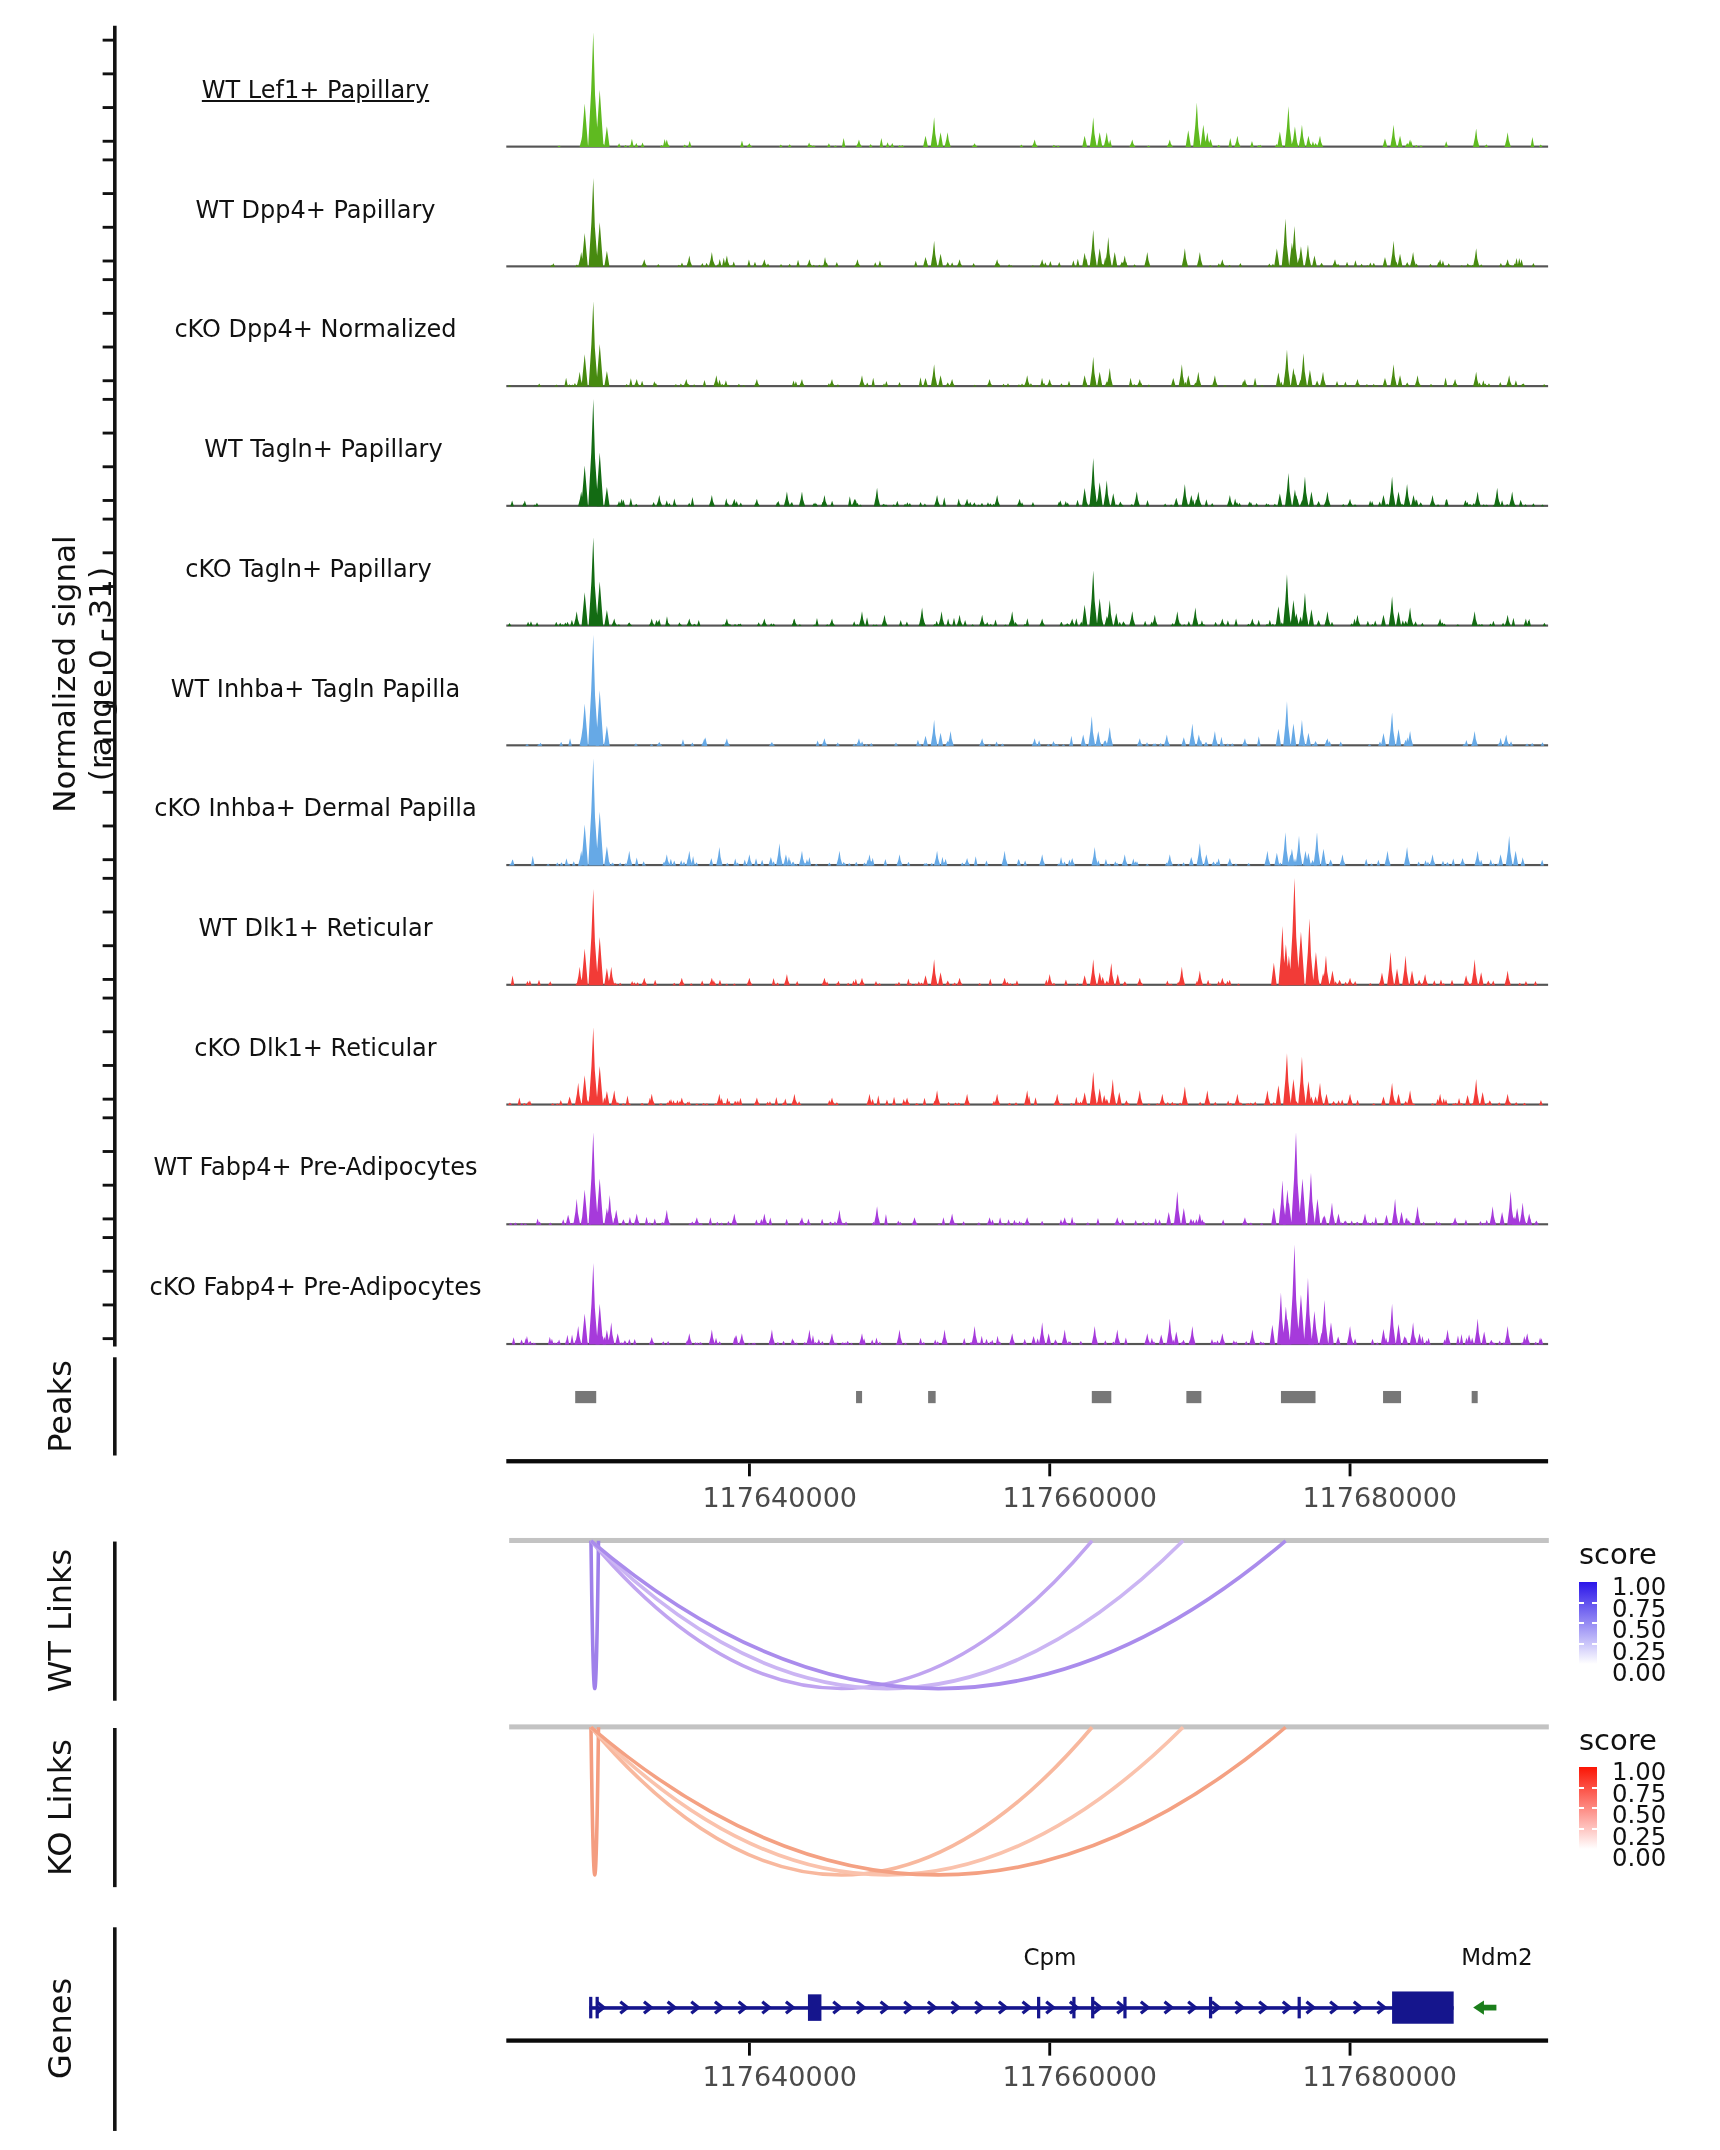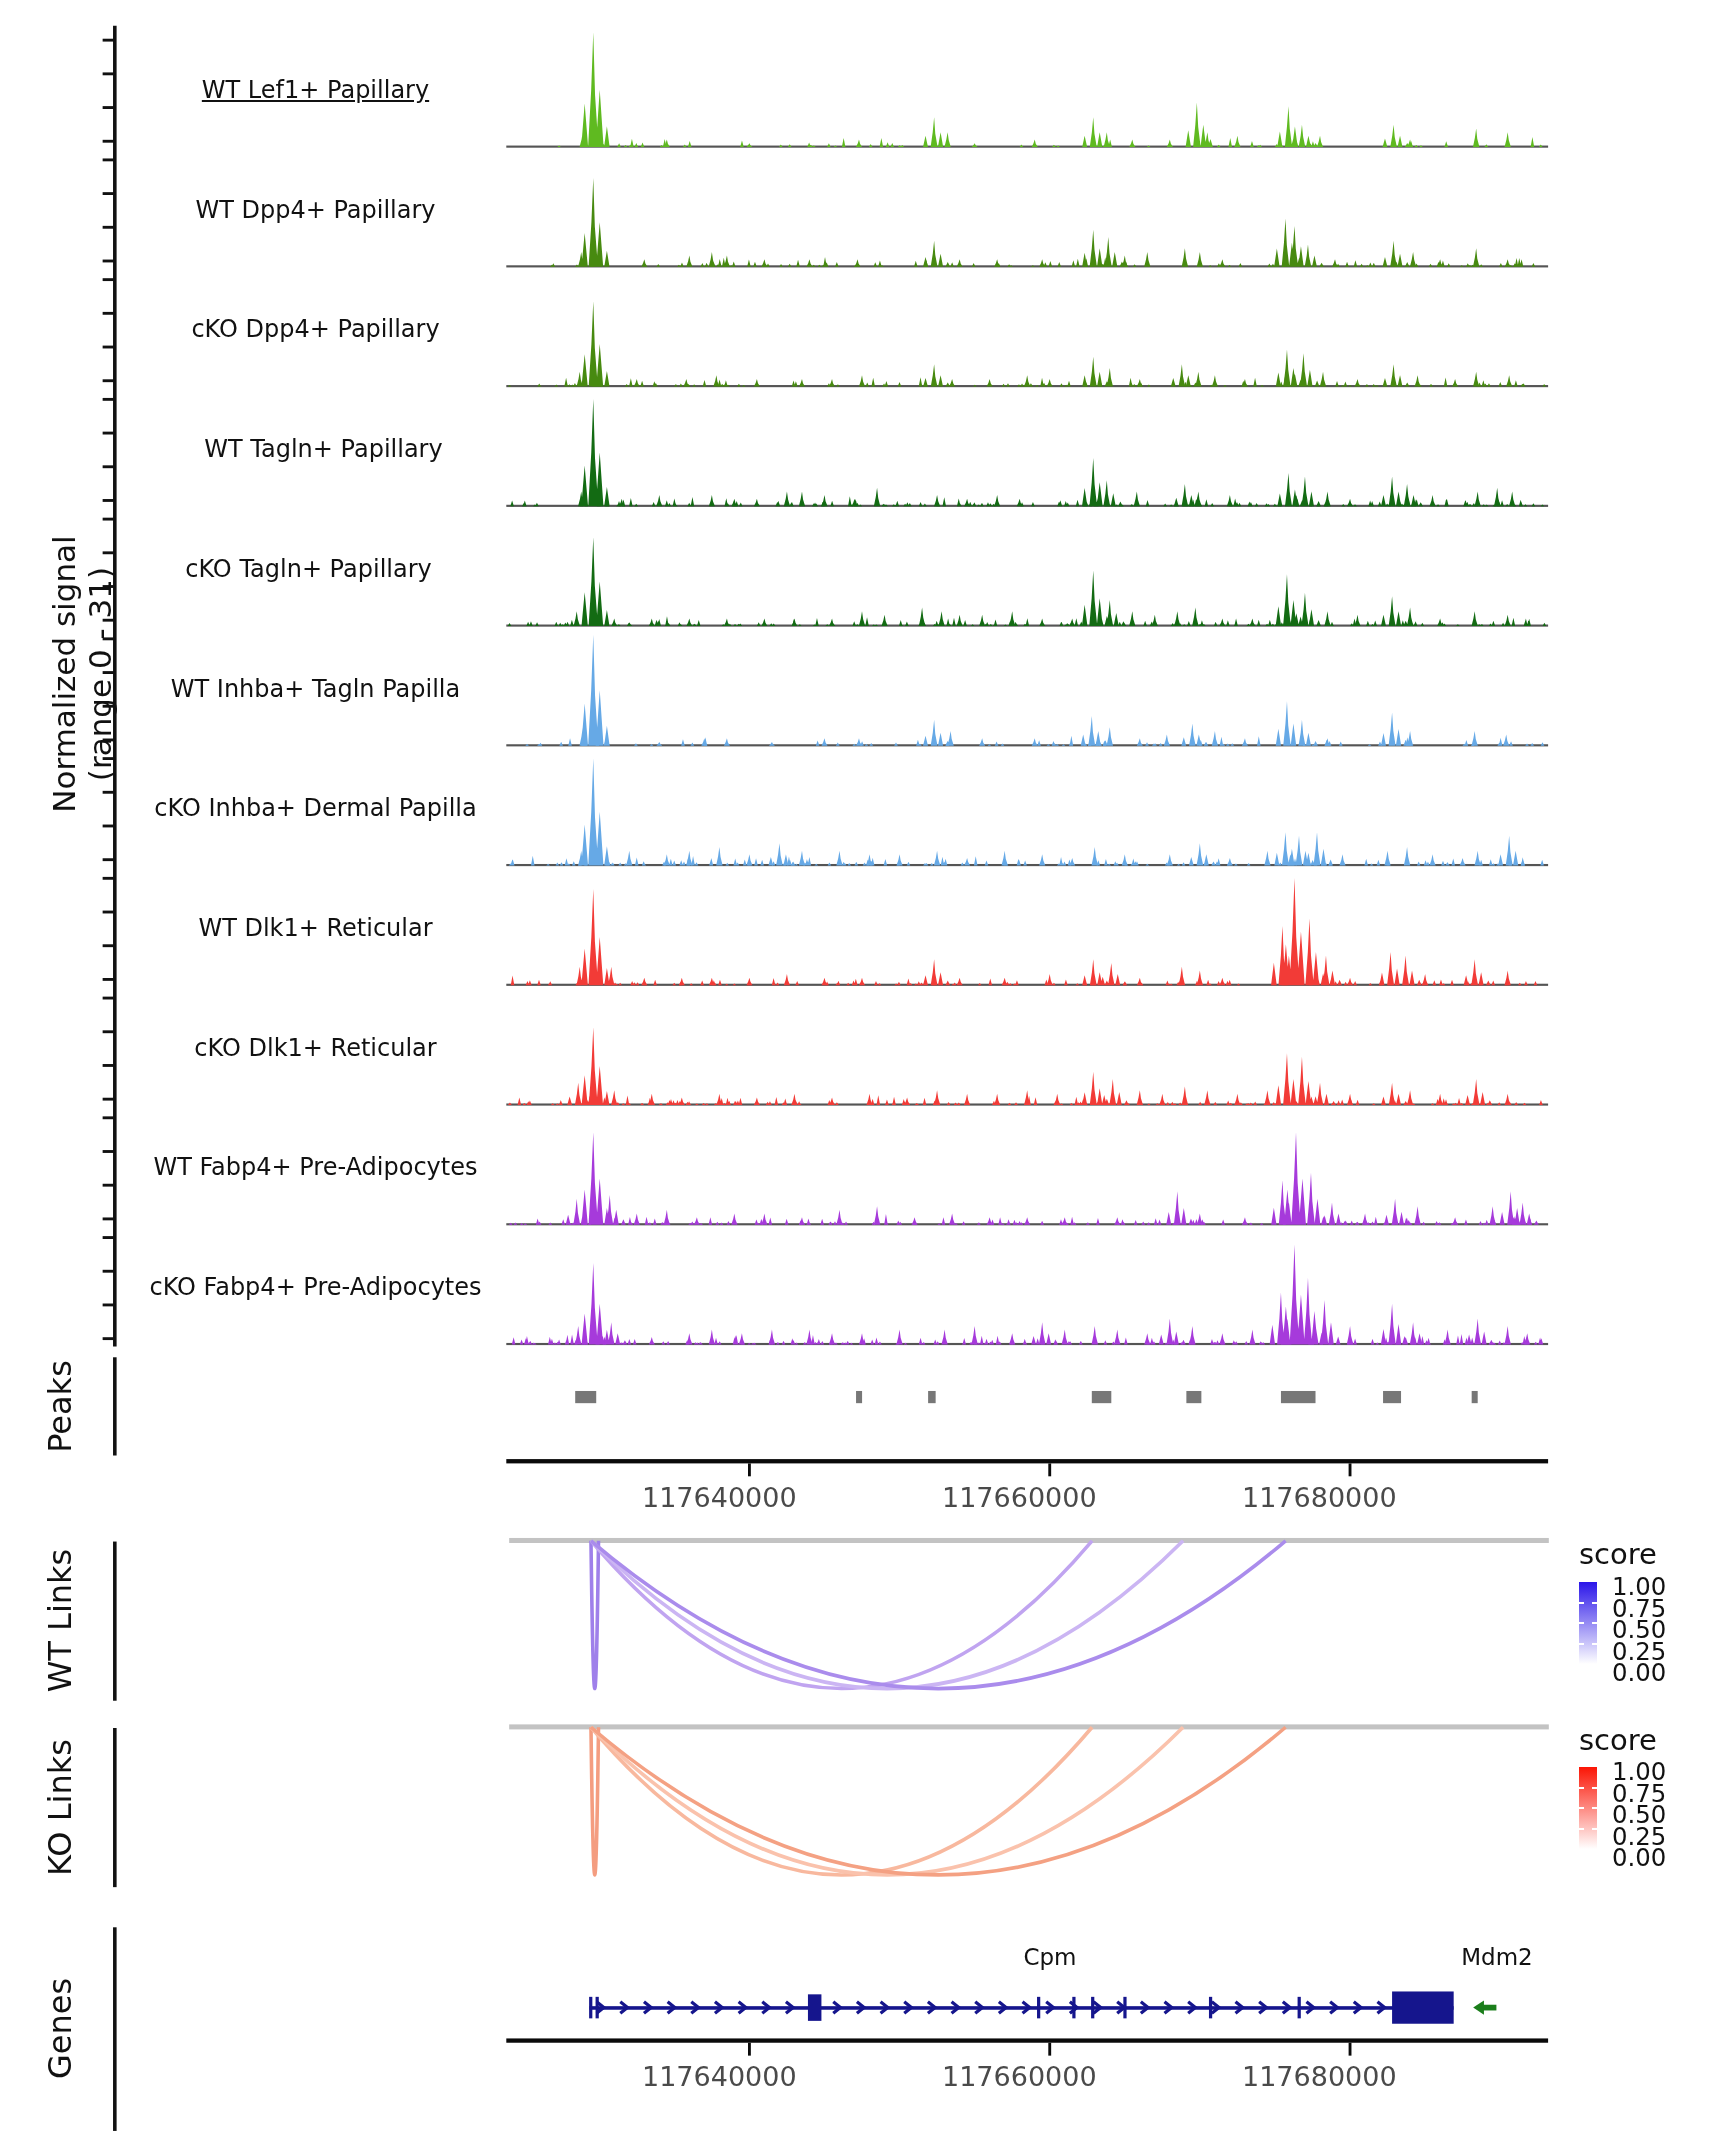--- a/index.html
+++ b/index.html
@@ -4,21 +4,21 @@
 <style>
   html,body{margin:0;padding:0;background:#ffffff;}
   #fig{position:relative;width:1721px;height:2151px;background:#ffffff;overflow:hidden;
        font-family:"DejaVu Sans","Liberation Sans",sans-serif;color:#000;}
   #plot-svg{position:absolute;left:0;top:0;width:1721px;height:2151px;}
   .abs{position:absolute;}
   .rot{transform:rotate(-90deg);text-align:center;}
   .track-label{width:401px;text-align:center;font-size:24px;color:#111;}
   .side-label{width:301px;height:43px;line-height:43px;font-size:32px;color:#111;}
   .ylab{width:789px;height:72px;font-size:31px;line-height:36px;color:#111;}
-  .tick-label{width:215px;text-align:left;font-size:27px;color:#4a4a4a;}
+  .tick-label{width:215px;text-align:right;font-size:27px;color:#4a4a4a;}
   .xlab{width:645px;text-align:center;font-size:33px;color:#111;}
   .legend-title{width:158px;font-size:29px;color:#111;}
   .legend-val{width:100px;font-size:24.4px;color:#111;}
   .legend-bar{width:18px;height:82px;position:absolute;}
   .legend-dash{position:absolute;width:5px;height:2.2px;background:#ffffff;}
   .gene-name{width:158px;text-align:center;font-size:23px;color:#111;}
 </style>
 </head>
 <body>
 
@@ -173,21 +173,21 @@
     <div class="legend-dash" style="left:0;top:20px;"></div>
       <div class="legend-dash" style="right:0;top:20px;"></div>
     <div class="legend-dash" style="left:0;top:40px;"></div>
       <div class="legend-dash" style="right:0;top:40px;"></div>
     <div class="legend-dash" style="left:0;top:61px;"></div>
       <div class="legend-dash" style="right:0;top:61px;"></div>
   </div>
 
 <div class="abs track-label" style="left: 115px; top: 76px; width: 401px; text-decoration: underline;">WT Lef1+ Papillary</div>
     <div class="abs track-label" style="left: 115px; top: 196px; width: 401px;">WT Dpp4+ Papillary</div>
-    <div class="abs track-label" style="left: 115px; top: 315px; width: 401px;">cKO Dpp4+ Papillary</div>
+    <div class="abs track-label" style="left: 115px; top: 315px; width: 401px;">cKO Dpp4+ Normalized</div>
     <div class="abs track-label" style="left: 123px; top: 435px; width: 401px;">WT Tagln+ Papillary</div>
     <div class="abs track-label" style="left: 108px; top: 555px; width: 401px;">cKO Tagln+ Papillary</div>
     <div class="abs track-label" style="left: 115px; top: 675px; width: 401px;">WT Inhba+ Tagln Papilla</div>
     <div class="abs track-label" style="left: 115px; top: 794px; width: 401px;">cKO Inhba+ Dermal Papilla</div>
     <div class="abs track-label" style="left: 115px; top: 914px; width: 401px;">WT Dlk1+ Reticular</div>
     <div class="abs track-label" style="left: 115px; top: 1034px; width: 401px;">cKO Dlk1+ Reticular</div>
     <div class="abs track-label" style="left: 115px; top: 1153px; width: 401px;">WT Fabp4+ Pre-Adipocytes</div>
     <div class="abs track-label" style="left: 115px; top: 1273px; width: 401px;">cKO Fabp4+ Pre-Adipocytes</div>
     <div class="abs tick-label" style="left: 642px; top: 1482px; width: 215px;">117640000</div>
     <div class="abs tick-label" style="left: 942px; top: 1482px; width: 215px;">117660000</div>

